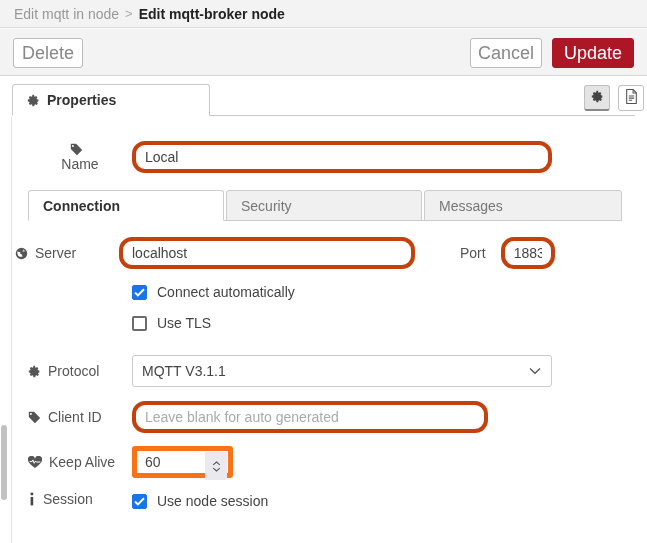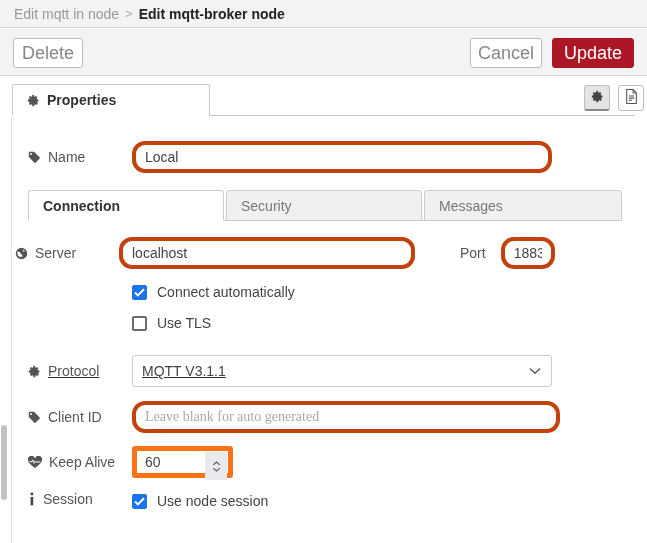--- a/index.html
+++ b/index.html
@@ -133,21 +133,21 @@
     font-size: 14px;
     color: #444;
     padding: 0 9px;
     font-family: "Liberation Sans", sans-serif;
     outline: none;
   }
   .txtinput::placeholder { color: #aaa; }
 
   
   .row-name { left: 28px; top: 141px; }
-  .row-name .lbl { width: 104px; }
+  .row-name .lbl { width: 104px; flex-direction: column; }
   .inp-name { width: 420px; }
 
   
   .inner-tabs {
     position: absolute; left: 28px; top: 190px;
     width: 594px; height: 31px;
   }
   .inner-tab {
     position: absolute; top: 0; height: 31px;
     border: 1px solid #ccc;
@@ -192,41 +192,41 @@
   .cb.on  { background: #1a73e8; border: 1px solid #1a73e8; }
   .cb.off { background: #fff;    border: 2px solid #6b6b6b; }
   .cb svg { display: block; }
   .chk-label { color: #444; font-size: 14px; cursor: pointer; }
 
   .row-autoconnect { left: 132px; top: 284px; }
   .row-usetls      { left: 132px; top: 315px; }
   .row-session-cb  { left: 132px; top: 493px; }
 
   
-  .row-protocol { left: 28px; top: 355px; text-decoration: underline; }
+  .row-protocol { left: 28px; top: 355px; }
   .row-protocol .lbl { width: 104px; }
   .selbox {
     position: relative;
     width: 420px; height: 32px;
     border: 1px solid #ccc; border-radius: 3px;
     background: #fff;
     display: flex; align-items: center;
     padding: 0 9px;
     font-size: 14px; color: #444;
     cursor: pointer;
   }
   .selbox .chev {
     position: absolute; right: 10px; top: 0; bottom: 0;
     display: flex; align-items: center;
   }
 
   
   .row-clientid { left: 28px; top: 401px; }
   .row-clientid .lbl { width: 104px; }
-  .inp-clientid { width: 428px; font-family: Liberation Serif, serif; }
+  .inp-clientid { width: 356px; }
 
   
   .row-keepalive { left: 28px; top: 446px; }
   .row-keepalive .lbl { width: 104px; }
   .numwrap {
     position: relative; width: 101px; height: 32px;
     border: 5px solid #f97316; border-radius: 3px; background: #fff;
     display: flex; align-items: center;
   }
   .numwrap input {

